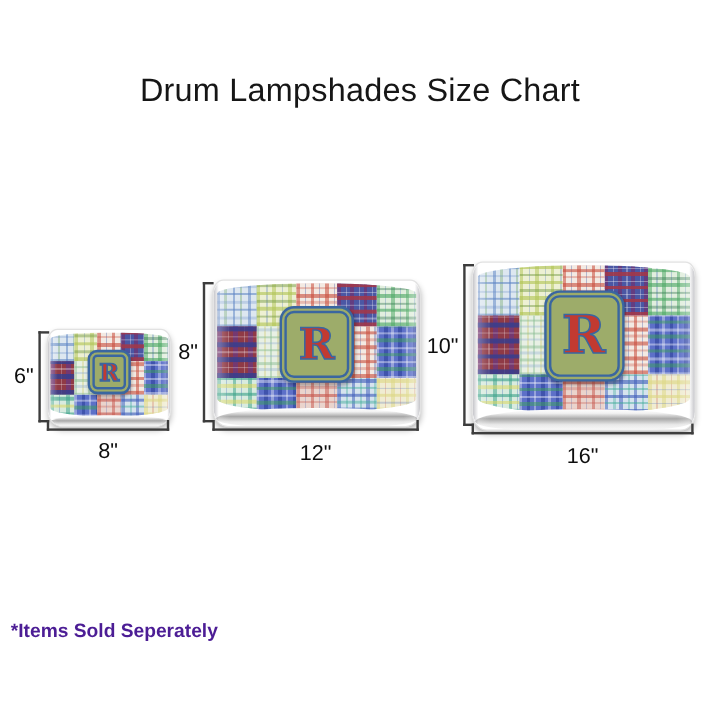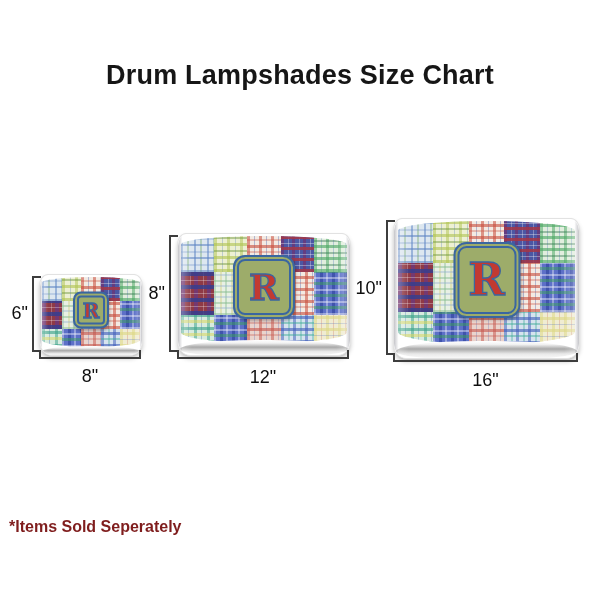--- a/index.html
+++ b/index.html
@@ -1,22 +1,22 @@
 <!DOCTYPE html>
 <html style="--mono-bg: #9dac6a; --mono-border: #3a66a0; --mono-letter: #c23a31;"><head>
 <meta charset="utf-8">
 <style>
   html,body{margin:0;padding:0;background:#fff;}
   .canvas{position:relative;width:600px;height:600px;background:#ffffff;overflow:hidden;
           font-family:"Liberation Sans",sans-serif;color:#141414;}
 
   .title{position:absolute;top:60px;left:0;right:0;text-align:center;
-         font-size:27px;font-weight:700;letter-spacing:.2px;color:#161616;}
-
-  .footnote{position:absolute;left:9px;top:518px;font-size:16px;font-weight:700;color:#7f1d1d;}
+         font-size:27px;font-weight:400;letter-spacing:.2px;color:#161616;}
+
+  .footnote{position:absolute;left:9px;top:518px;font-size:16px;font-weight:700;color:#4c1d95;}
 
   
   .vdim{position:absolute;width:2px;background:#3d3d3d;}
   .vdim::before,.vdim::after{content:"";position:absolute;left:0;width:9px;height:2px;background:#3d3d3d;}
   .vdim::before{top:0;} .vdim::after{bottom:0;}
   .hdim{position:absolute;height:2px;background:#3d3d3d;}
   .hdim::before,.hdim::after{content:"";position:absolute;bottom:0;width:2px;height:9px;background:#3d3d3d;}
   .hdim::before{left:0;} .hdim::after{right:0;}
   .dim{position:absolute;font-size:18px;color:#0e0e0e;}
 

